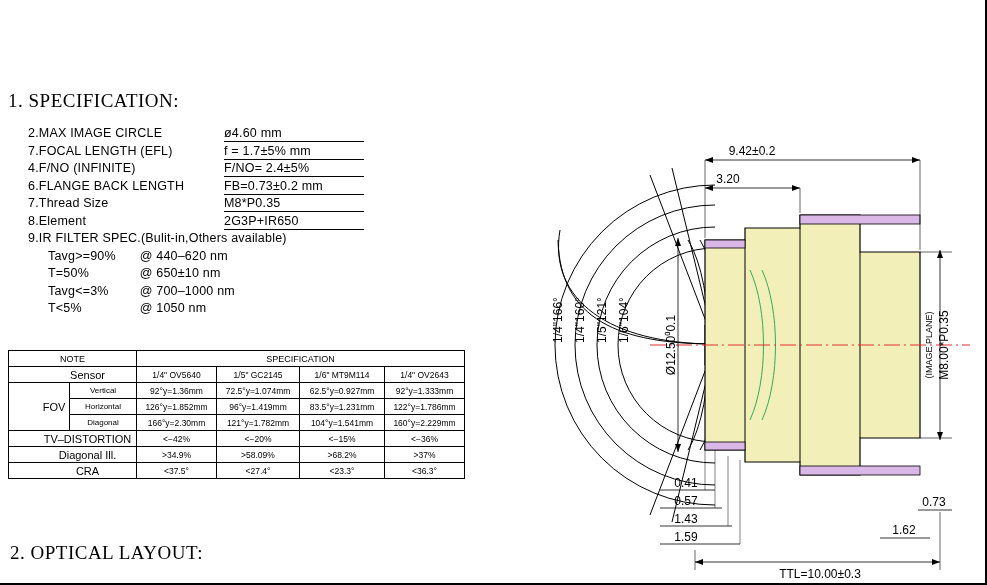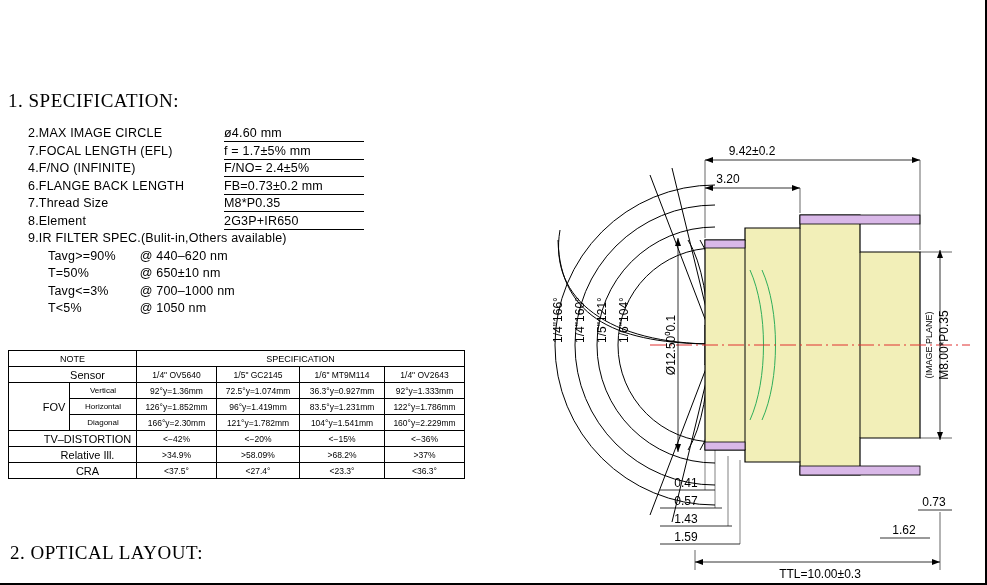--- a/index.html
+++ b/index.html
@@ -190,21 +190,21 @@
       <td class="cell" style="width:75px">1/4" OV5640</td>
       <td class="cell" style="width:78px">1/5" GC2145</td>
       <td class="cell" style="width:80px">1/6" MT9M114</td>
       <td class="cell" style="width:75px">1/4" OV2643</td>
     </tr>
     <tr>
       <td class="rowhdr" rowspan="3" style="width:26px">FOV</td>
       <td class="fov-sub" style="width:62px">Vertical</td>
       <td class="cell">92°y=1.36mm</td>
       <td class="cell">72.5°y=1.074mm</td>
-      <td class="cell">36.3°y=0.927mm</td>
+      <td class="cell">62.5°y=0.927mm</td>
       <td class="cell">92°y=1.333mm</td>
     </tr>
     <tr>
       <td class="fov-sub">Horizontal</td>
       <td class="cell">126°y=1.852mm</td>
       <td class="cell">96°y=1.419mm</td>
       <td class="cell">83.5°y=1.231mm</td>
       <td class="cell">122°y=1.786mm</td>
     </tr>
     <tr>
@@ -215,21 +215,21 @@
       <td class="cell">160°y=2.229mm</td>
     </tr>
     <tr>
       <td class="rowhdr" colspan="2">TV–DISTORTION</td>
       <td class="cell">&lt;−42%</td>
       <td class="cell">&lt;−20%</td>
       <td class="cell">&lt;−15%</td>
       <td class="cell">&lt;−36%</td>
     </tr>
     <tr>
-      <td class="rowhdr" colspan="2">Relative Ill.</td>
+      <td class="rowhdr" colspan="2">Diagonal Ill.</td>
       <td class="cell">&gt;34.9%</td>
       <td class="cell">&gt;58.09%</td>
       <td class="cell">&gt;68.2%</td>
       <td class="cell">&gt;37%</td>
     </tr>
     <tr>
       <td class="rowhdr" colspan="2">CRA</td>
       <td class="cell">&lt;37.5°</td>
       <td class="cell">&lt;27.4°</td>
       <td class="cell">&lt;23.3°</td>

